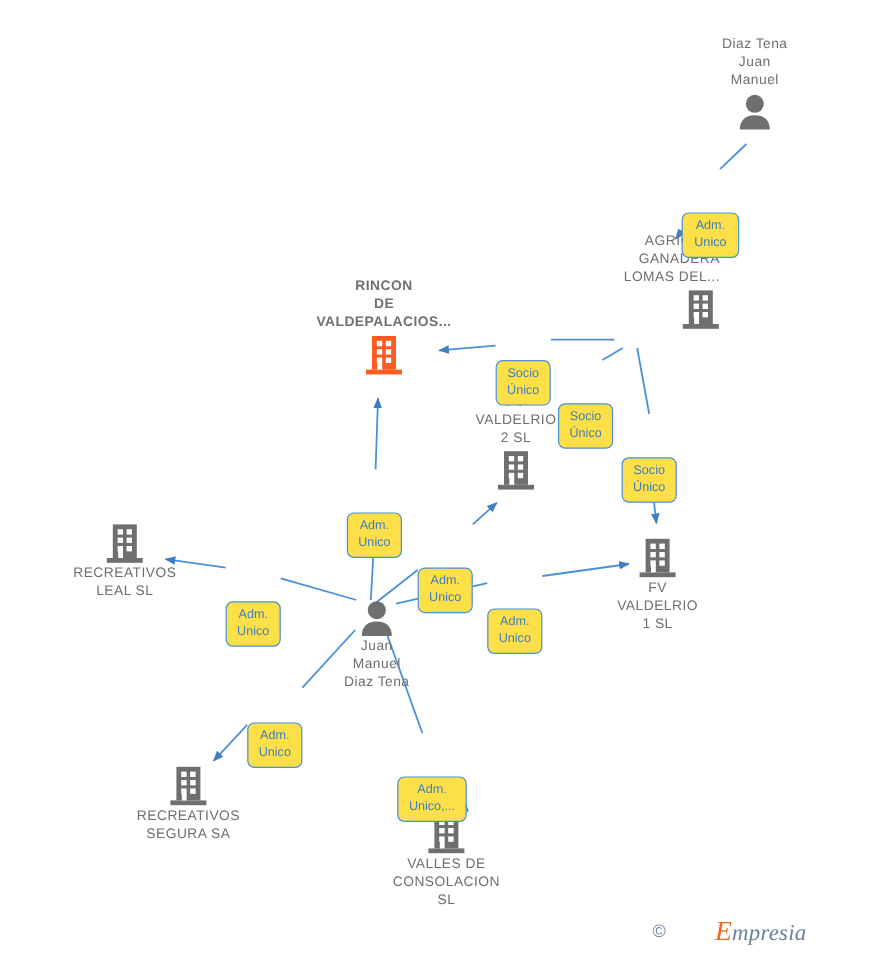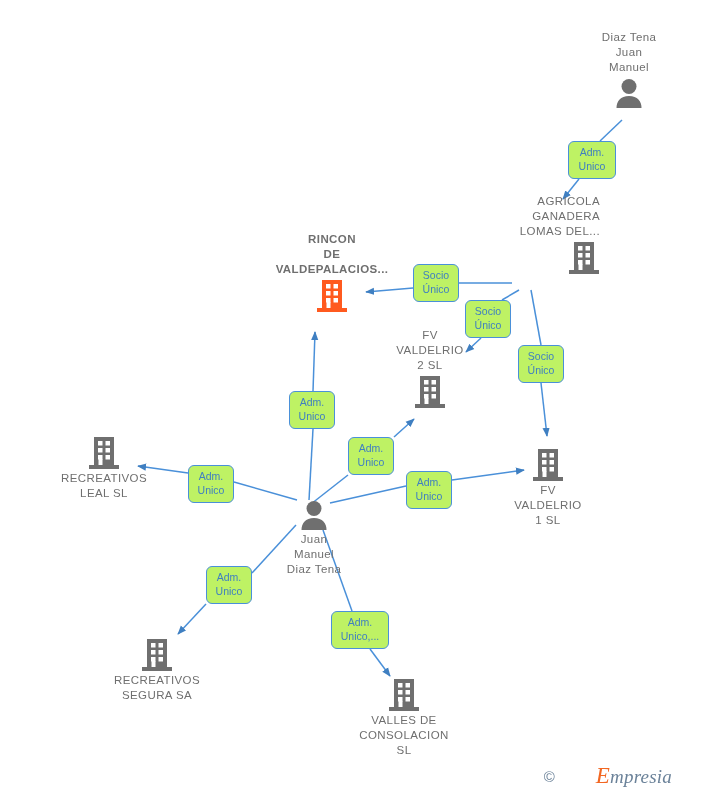--- a/index.html
+++ b/index.html
@@ -52,31 +52,32 @@
     margin-bottom: 2px;
   }
   .node.highlight .node-label {
     color: #6f6f6f;
     font-weight: bold;
   }
 
   
   .rel {
     position: absolute;
-    background: #bef264;
+    background: #fde047;
     border: 1.4px solid #4a90d9;
     border-radius: 6px;
     color: #3f7fc1;
     font-size: 10.5px;
     line-height: 13.5px;
     text-align: center;
     padding: 4px 5px 5px 5px;
     white-space: pre-line;
     z-index: 5;
     box-sizing: border-box;
+    margin-top: 36px;
   }
 
   
   #watermark {
     position: absolute;
     right: 12px;
     bottom: 6px;
     display: flex;
     align-items: center;
     gap: 5px;
@@ -178,21 +179,21 @@
         <rect x="17.5" y="5" width="4.5" height="4.5" fill="#ffffff"></rect>
         <rect x="10" y="12" width="4.5" height="4.5" fill="#ffffff"></rect>
         <rect x="17.5" y="12" width="4.5" height="4.5" fill="#ffffff"></rect>
         <rect x="10" y="19" width="4.5" height="4.5" fill="#ffffff"></rect>
         <rect x="17.5" y="19" width="4.5" height="4.5" fill="#ffffff"></rect>
         <rect x="10.5" y="23" width="4" height="6" fill="#ffffff"></rect>
       </svg>
     </span>
   </div>
 
-  <div class="node highlight" style="left:332px; top:232px;">
+  <div class="node highlight" style="left:320px; top:232px;">
     <span class="node-label above">RINCON
 DE
 VALDEPALACIOS...</span>
     <span class="node-icon">
       <svg width="32" height="34" viewBox="0 0 32 34" xmlns="http://www.w3.org/2000/svg">
         <rect x="6" y="1" width="20" height="28" fill="#ff5a1f"></rect>
         <rect x="1" y="29" width="30" height="4" fill="#ff5a1f"></rect>
         <rect x="10" y="5" width="4.5" height="4.5" fill="#ffffff"></rect>
         <rect x="17.5" y="5" width="4.5" height="4.5" fill="#ffffff"></rect>
         <rect x="10" y="12" width="4.5" height="4.5" fill="#ffffff"></rect>
@@ -283,21 +284,21 @@
         <rect x="17.5" y="12" width="4.5" height="4.5" fill="#ffffff"></rect>
         <rect x="10" y="19" width="4.5" height="4.5" fill="#ffffff"></rect>
         <rect x="17.5" y="19" width="4.5" height="4.5" fill="#ffffff"></rect>
         <rect x="10.5" y="23" width="4" height="6" fill="#ffffff"></rect>
       </svg>
     </span>
     <span class="node-label">RECREATIVOS
 SEGURA SA</span>
   </div>
 
-  <div class="node" style="left:404px; top:678px;">
+  <div class="node" style="left:372px; top:678px;">
     <span class="node-icon">
       <svg width="32" height="34" viewBox="0 0 32 34" xmlns="http://www.w3.org/2000/svg">
         <rect x="6" y="1" width="20" height="28" fill="#6f6f6f"></rect>
         <rect x="1" y="29" width="30" height="4" fill="#6f6f6f"></rect>
         <rect x="10" y="5" width="4.5" height="4.5" fill="#ffffff"></rect>
         <rect x="17.5" y="5" width="4.5" height="4.5" fill="#ffffff"></rect>
         <rect x="10" y="12" width="4.5" height="4.5" fill="#ffffff"></rect>
         <rect x="17.5" y="12" width="4.5" height="4.5" fill="#ffffff"></rect>
         <rect x="10" y="19" width="4.5" height="4.5" fill="#ffffff"></rect>
         <rect x="17.5" y="19" width="4.5" height="4.5" fill="#ffffff"></rect>

